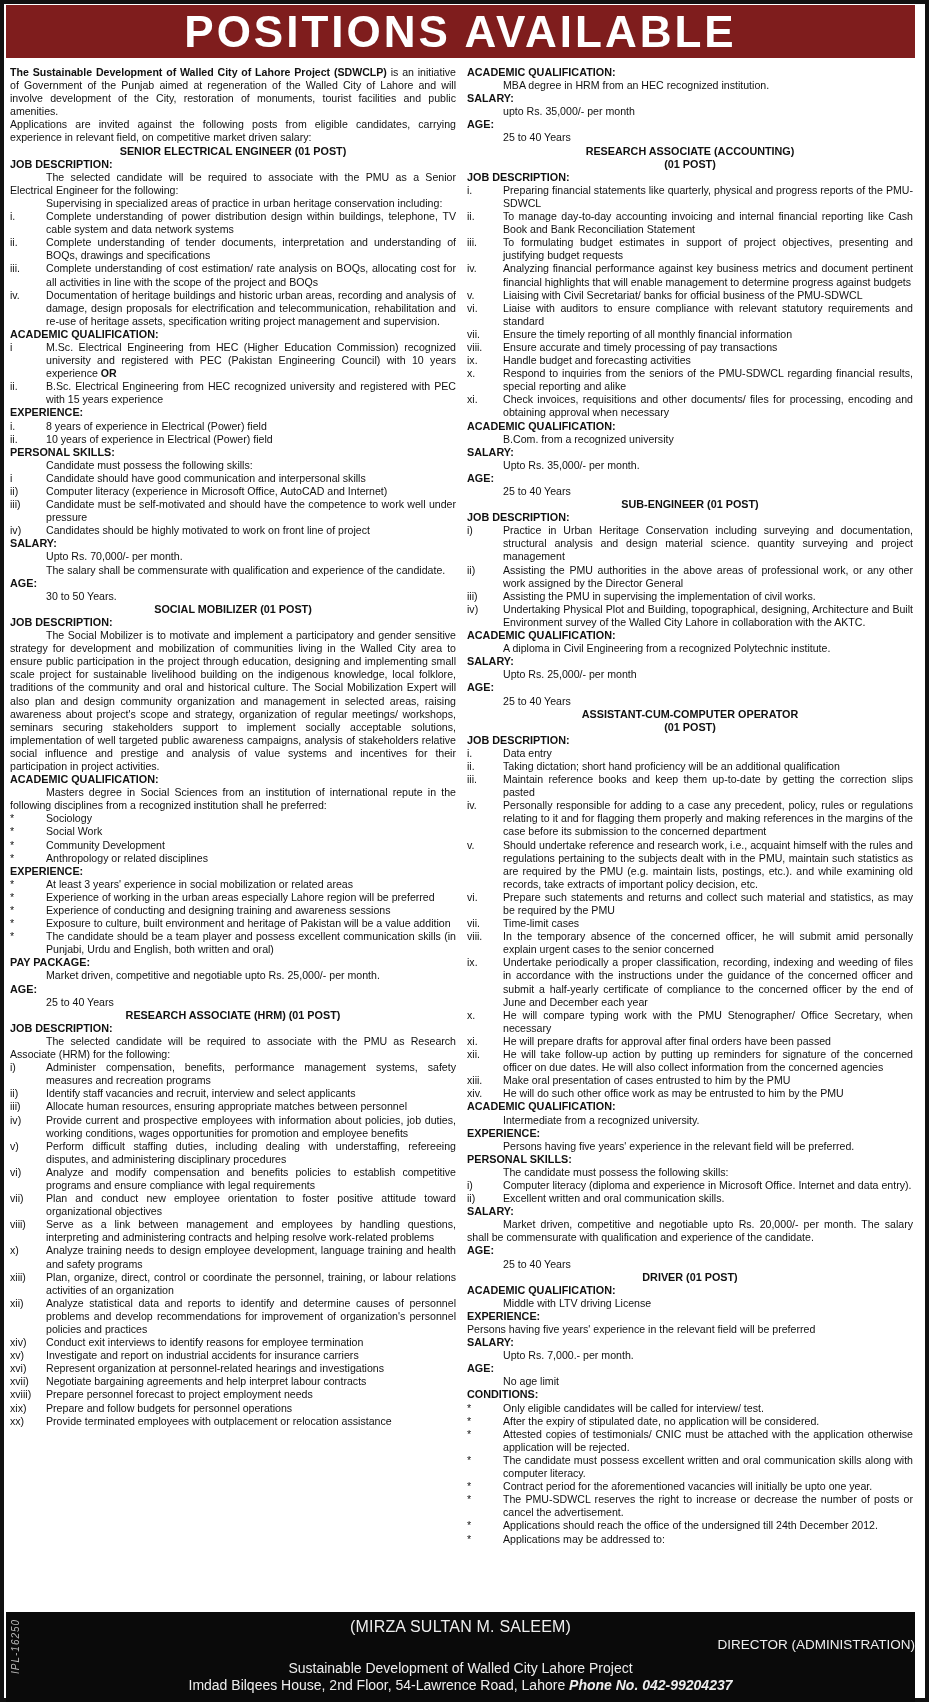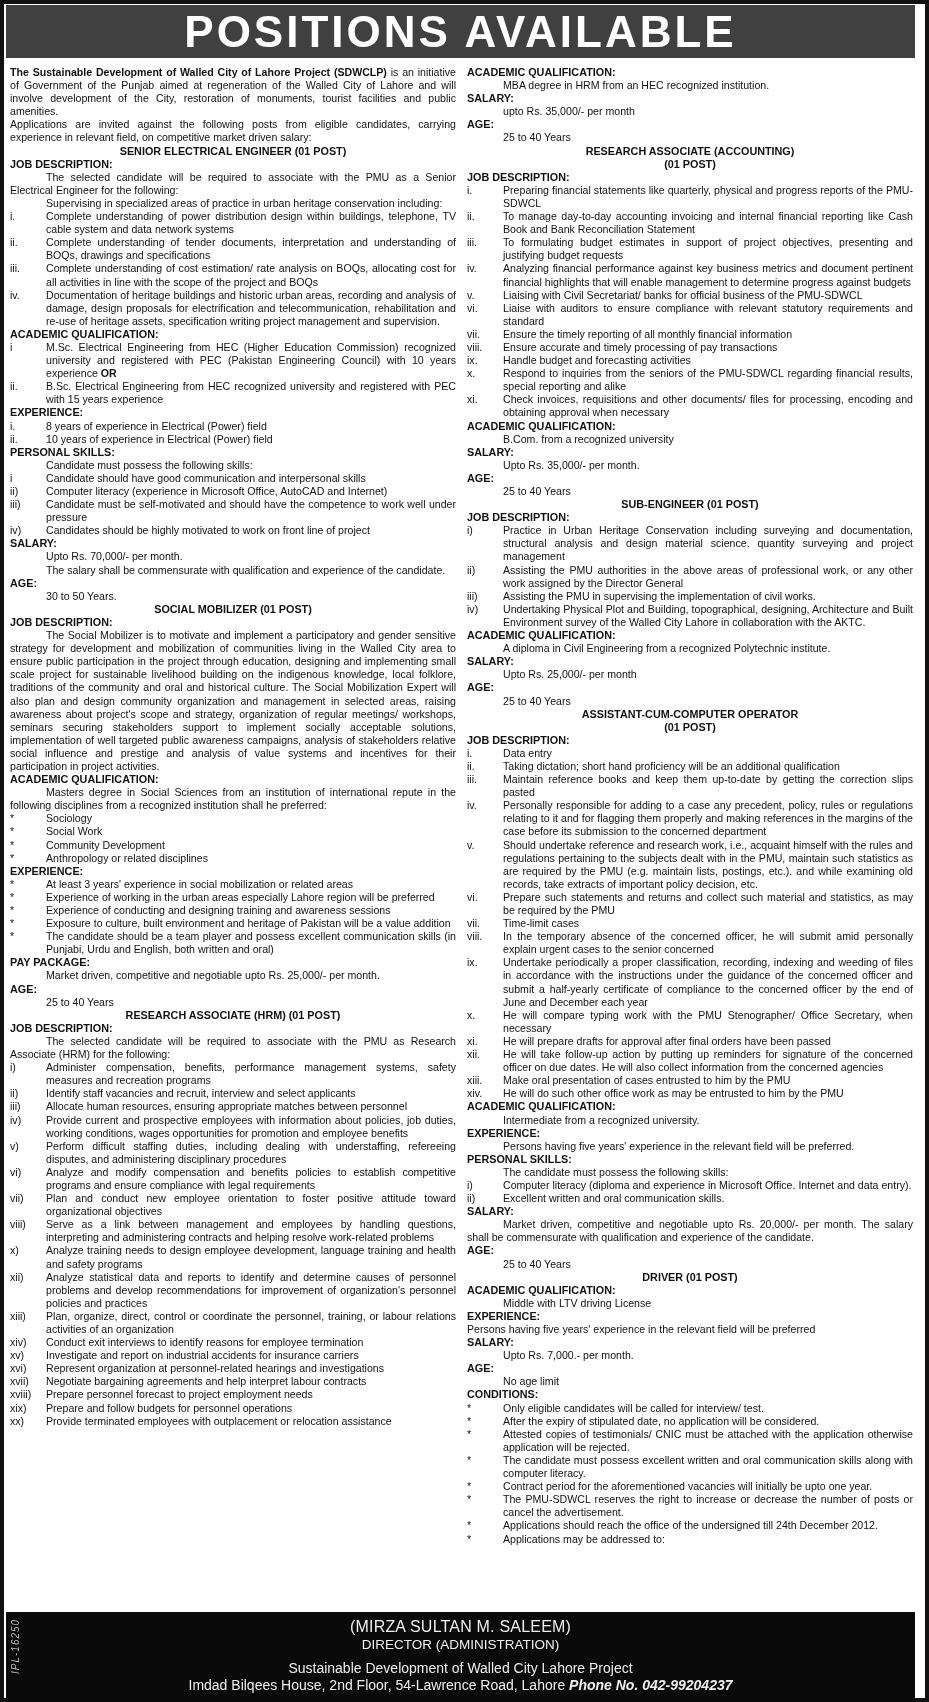--- a/index.html
+++ b/index.html
@@ -1,35 +1,35 @@
 <!DOCTYPE html>
 <html><head>
 <meta charset="utf-8">
 <style>
   html,body{margin:0;padding:0;background:#fff;}
   body{width:929px;height:1702px;overflow:hidden;font-family:"Liberation Sans",sans-serif;color:#111;}
   .frame{position:absolute;left:0;top:0;width:921px;height:1694px;border:4px solid #111;background:#fff;}
-  .title-bar{position:absolute;left:6px;top:5px;width:909px;height:53px;background:#404040;color:#fff;
+  .title-bar{position:absolute;left:6px;top:5px;width:909px;height:53px;background:#7f1d1d;color:#fff;
     display:flex;align-items:center;justify-content:center;font-family:"Liberation Sans",sans-serif;
     font-weight:bold;font-size:44px;letter-spacing:3px;transform-origin:center;}
   .title-bar span{display:inline-block;transform:scaleX(1.0);}
   .col{position:absolute;top:66px;font-size:10.6px;line-height:13.1px;}
   .col.left{left:10px;width:446px;}
   .col.right{left:467px;width:446px;}
   p{margin:0;text-align:justify;}
   .post-title{font-weight:bold;text-align:center;font-size:10.8px;}
   .label{font-weight:bold;font-size:10.8px;}
   .indent{padding-left:36px;}
   .firstline{text-indent:36px;}
   .item{display:flex;}
   .item .num{width:36px;flex:0 0 36px;}
   .item .txt{flex:1;text-align:justify;}
   .footer{position:absolute;left:6px;top:1612px;width:909px;height:104px;background:#0a0a0a;color:#eee;text-align:center;}
   .footer .name{font-size:16px;font-weight:normal;margin-top:6px;letter-spacing:0.2px;}
-  .footer .role{font-size:13.5px;margin-top:1px;}
+  .footer .role{font-size:13.5px;margin-top:1px;text-align:right;}
   .footer .org{font-size:14px;margin-top:8px;}
   .footer .addr{font-size:14px;margin-top:1px;}
   .footer .phone{font-weight:bold;font-style:italic;}
   .footer .code{position:absolute;left:4px;top:62px;transform:rotate(-90deg);transform-origin:left top;font-size:10px;font-style:italic;color:#bbb;letter-spacing:1px;}
 </style>
 </head>
 <body>
 
 <div class="frame"></div>
 
@@ -201,26 +201,26 @@
         </div>
         <div class="item">
           <span class="num">viii)</span>
           <span class="txt">Serve as a link between management and employees by handling questions, interpreting and administering contracts and helping resolve work-related problems</span>
         </div>
         <div class="item">
           <span class="num">x)</span>
           <span class="txt">Analyze training needs to design employee development, language training and health and safety programs</span>
         </div>
         <div class="item">
+          <span class="num">xiii)</span>
+          <span class="txt">Plan, organize, direct, control or coordinate the personnel, training, or labour relations activities of an organization</span>
+        </div>
+        <div class="item">
           <span class="num">xii)</span>
           <span class="txt">Analyze statistical data and reports to identify and determine causes of personnel problems and develop recommendations for improvement of organization's personnel policies and practices</span>
-        </div>
-        <div class="item">
-          <span class="num">xiii)</span>
-          <span class="txt">Plan, organize, direct, control or coordinate the personnel, training, or labour relations activities of an organization</span>
         </div>
         <div class="item">
           <span class="num">xiv)</span>
           <span class="txt">Conduct exit interviews to identify reasons for employee termination</span>
         </div>
         <div class="item">
           <span class="num">xv)</span>
           <span class="txt">Investigate and report on industrial accidents for insurance carriers</span>
         </div>
         <div class="item">

